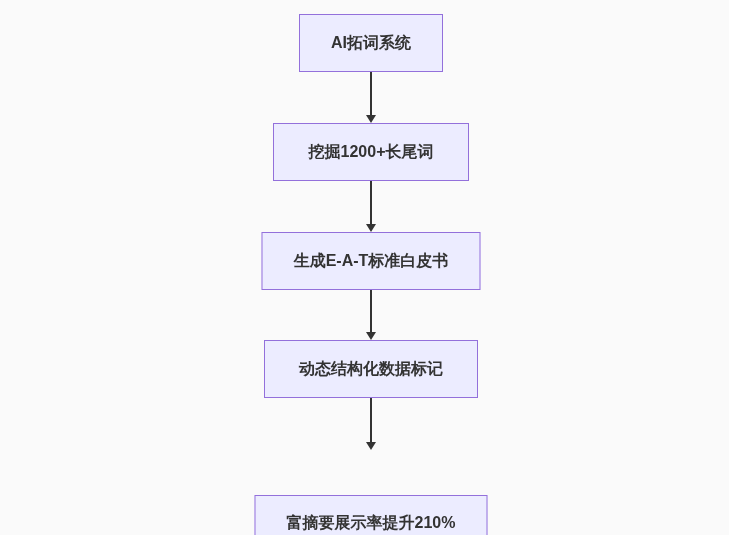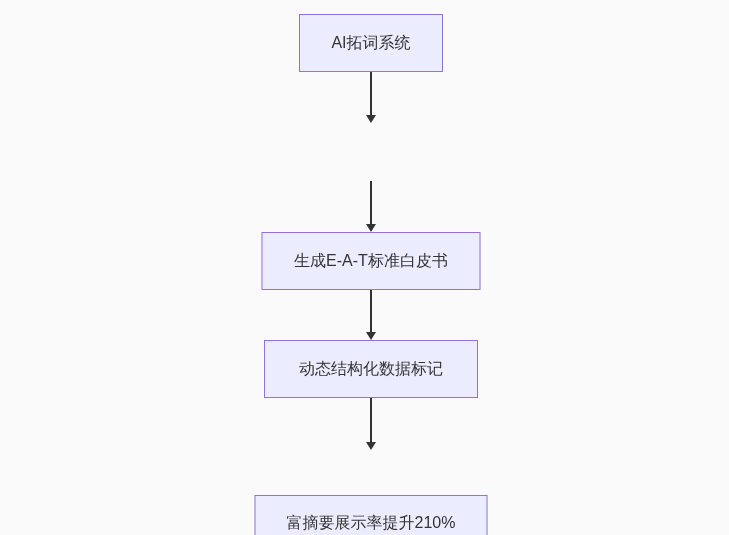--- a/index.html
+++ b/index.html
@@ -13,20 +13,21 @@
     --text-color: #333333;
     --bg: #fafafa;
   }
   .canvas {
     position: relative;
     width: 729px;
     height: 535px;
     background: var(--bg);
     overflow: hidden;
     font-family: "Liberation Sans", "DejaVu Sans", sans-serif;
+    font-weight: bold;
   }
   .flow-node {
     position: absolute;
     left: 371px;
     transform: translateX(-50%);
     height: 58px;
     background: var(--node-fill);
     border: 1px solid var(--node-border);
     box-sizing: border-box;
     display: flex;
@@ -64,20 +65,23 @@
 
   <div class="flow-node" style="top:14px; width:144px;">
     <span>AI拓词系统</span>
   </div>
 
   <div class="flow-arrow" style="top:72px; height:51px;">
     <div class="arrow-line"></div>
     <div class="arrow-head"></div>
   </div>
 
+  <div class="flow-node" style="top:123px; width:196px;">
+    <span>挖掘1200+长尾词</span>
+  </div>
 
   <div class="flow-arrow" style="top:181px; height:51px;">
     <div class="arrow-line"></div>
     <div class="arrow-head"></div>
   </div>
 
   <div class="flow-node" style="top:232px; width:219px;text-align:center;">
     <span>生成E-A-T标准白皮书</span>
   </div>
 

